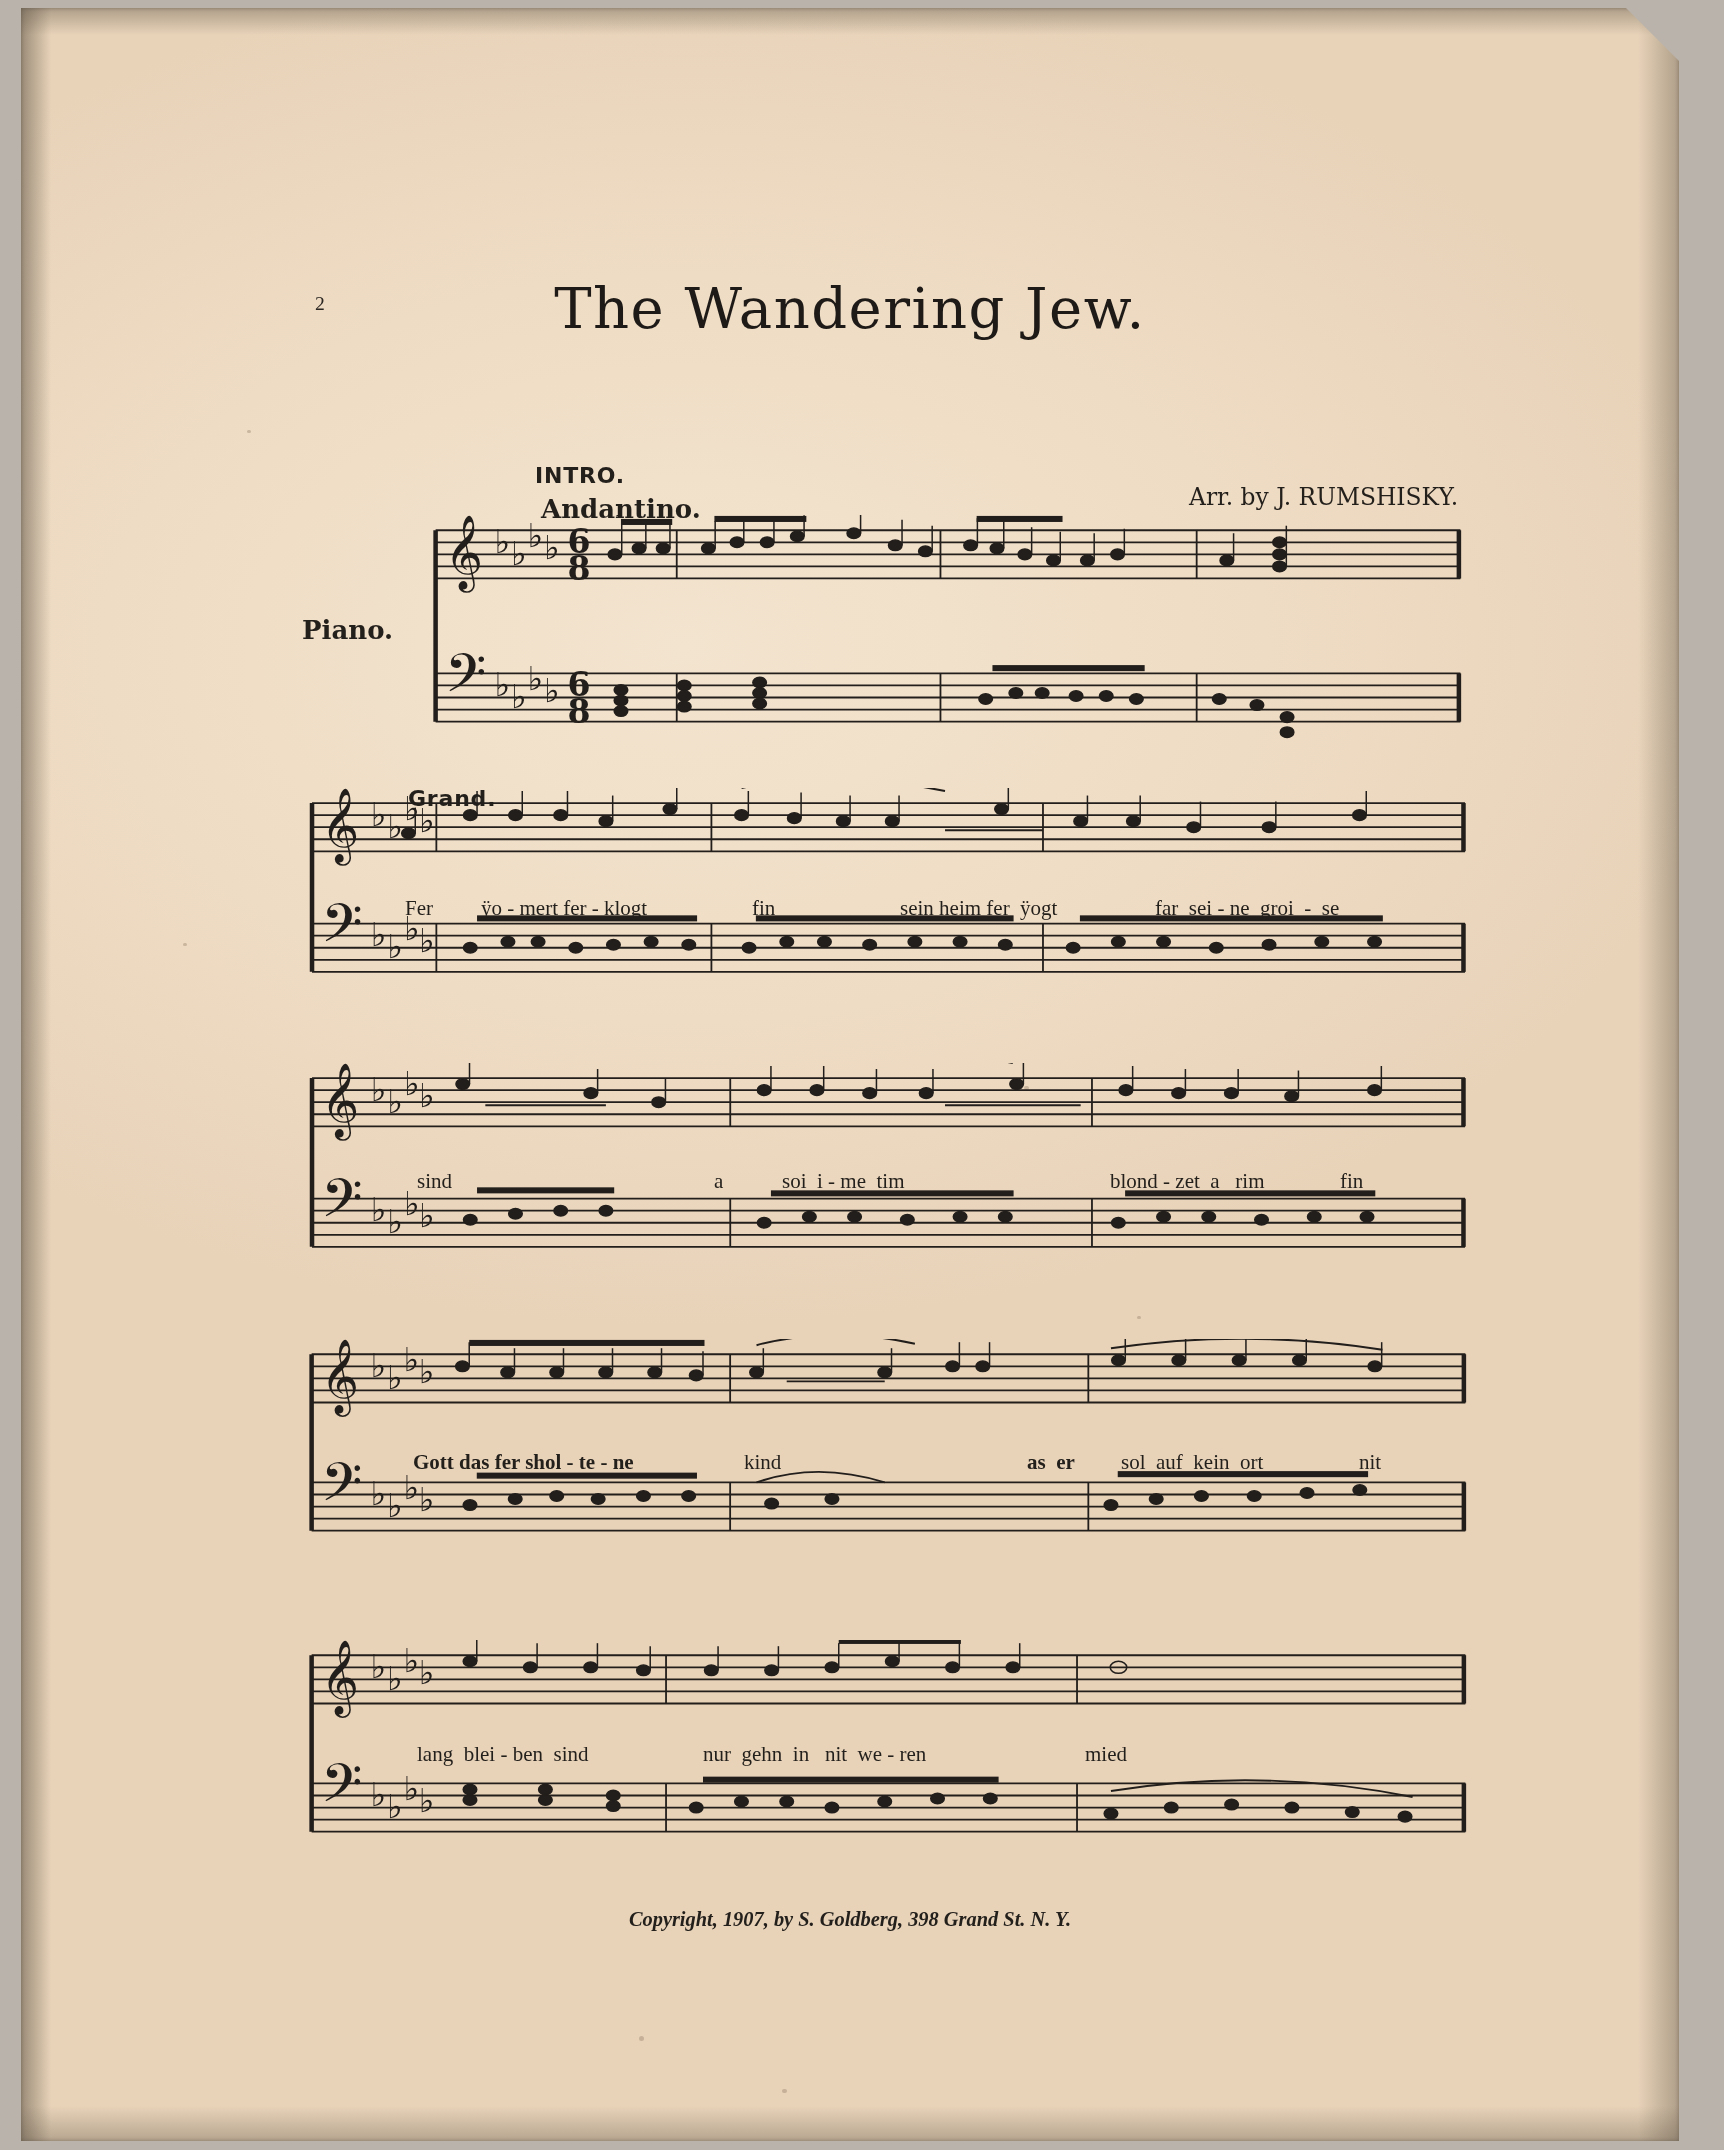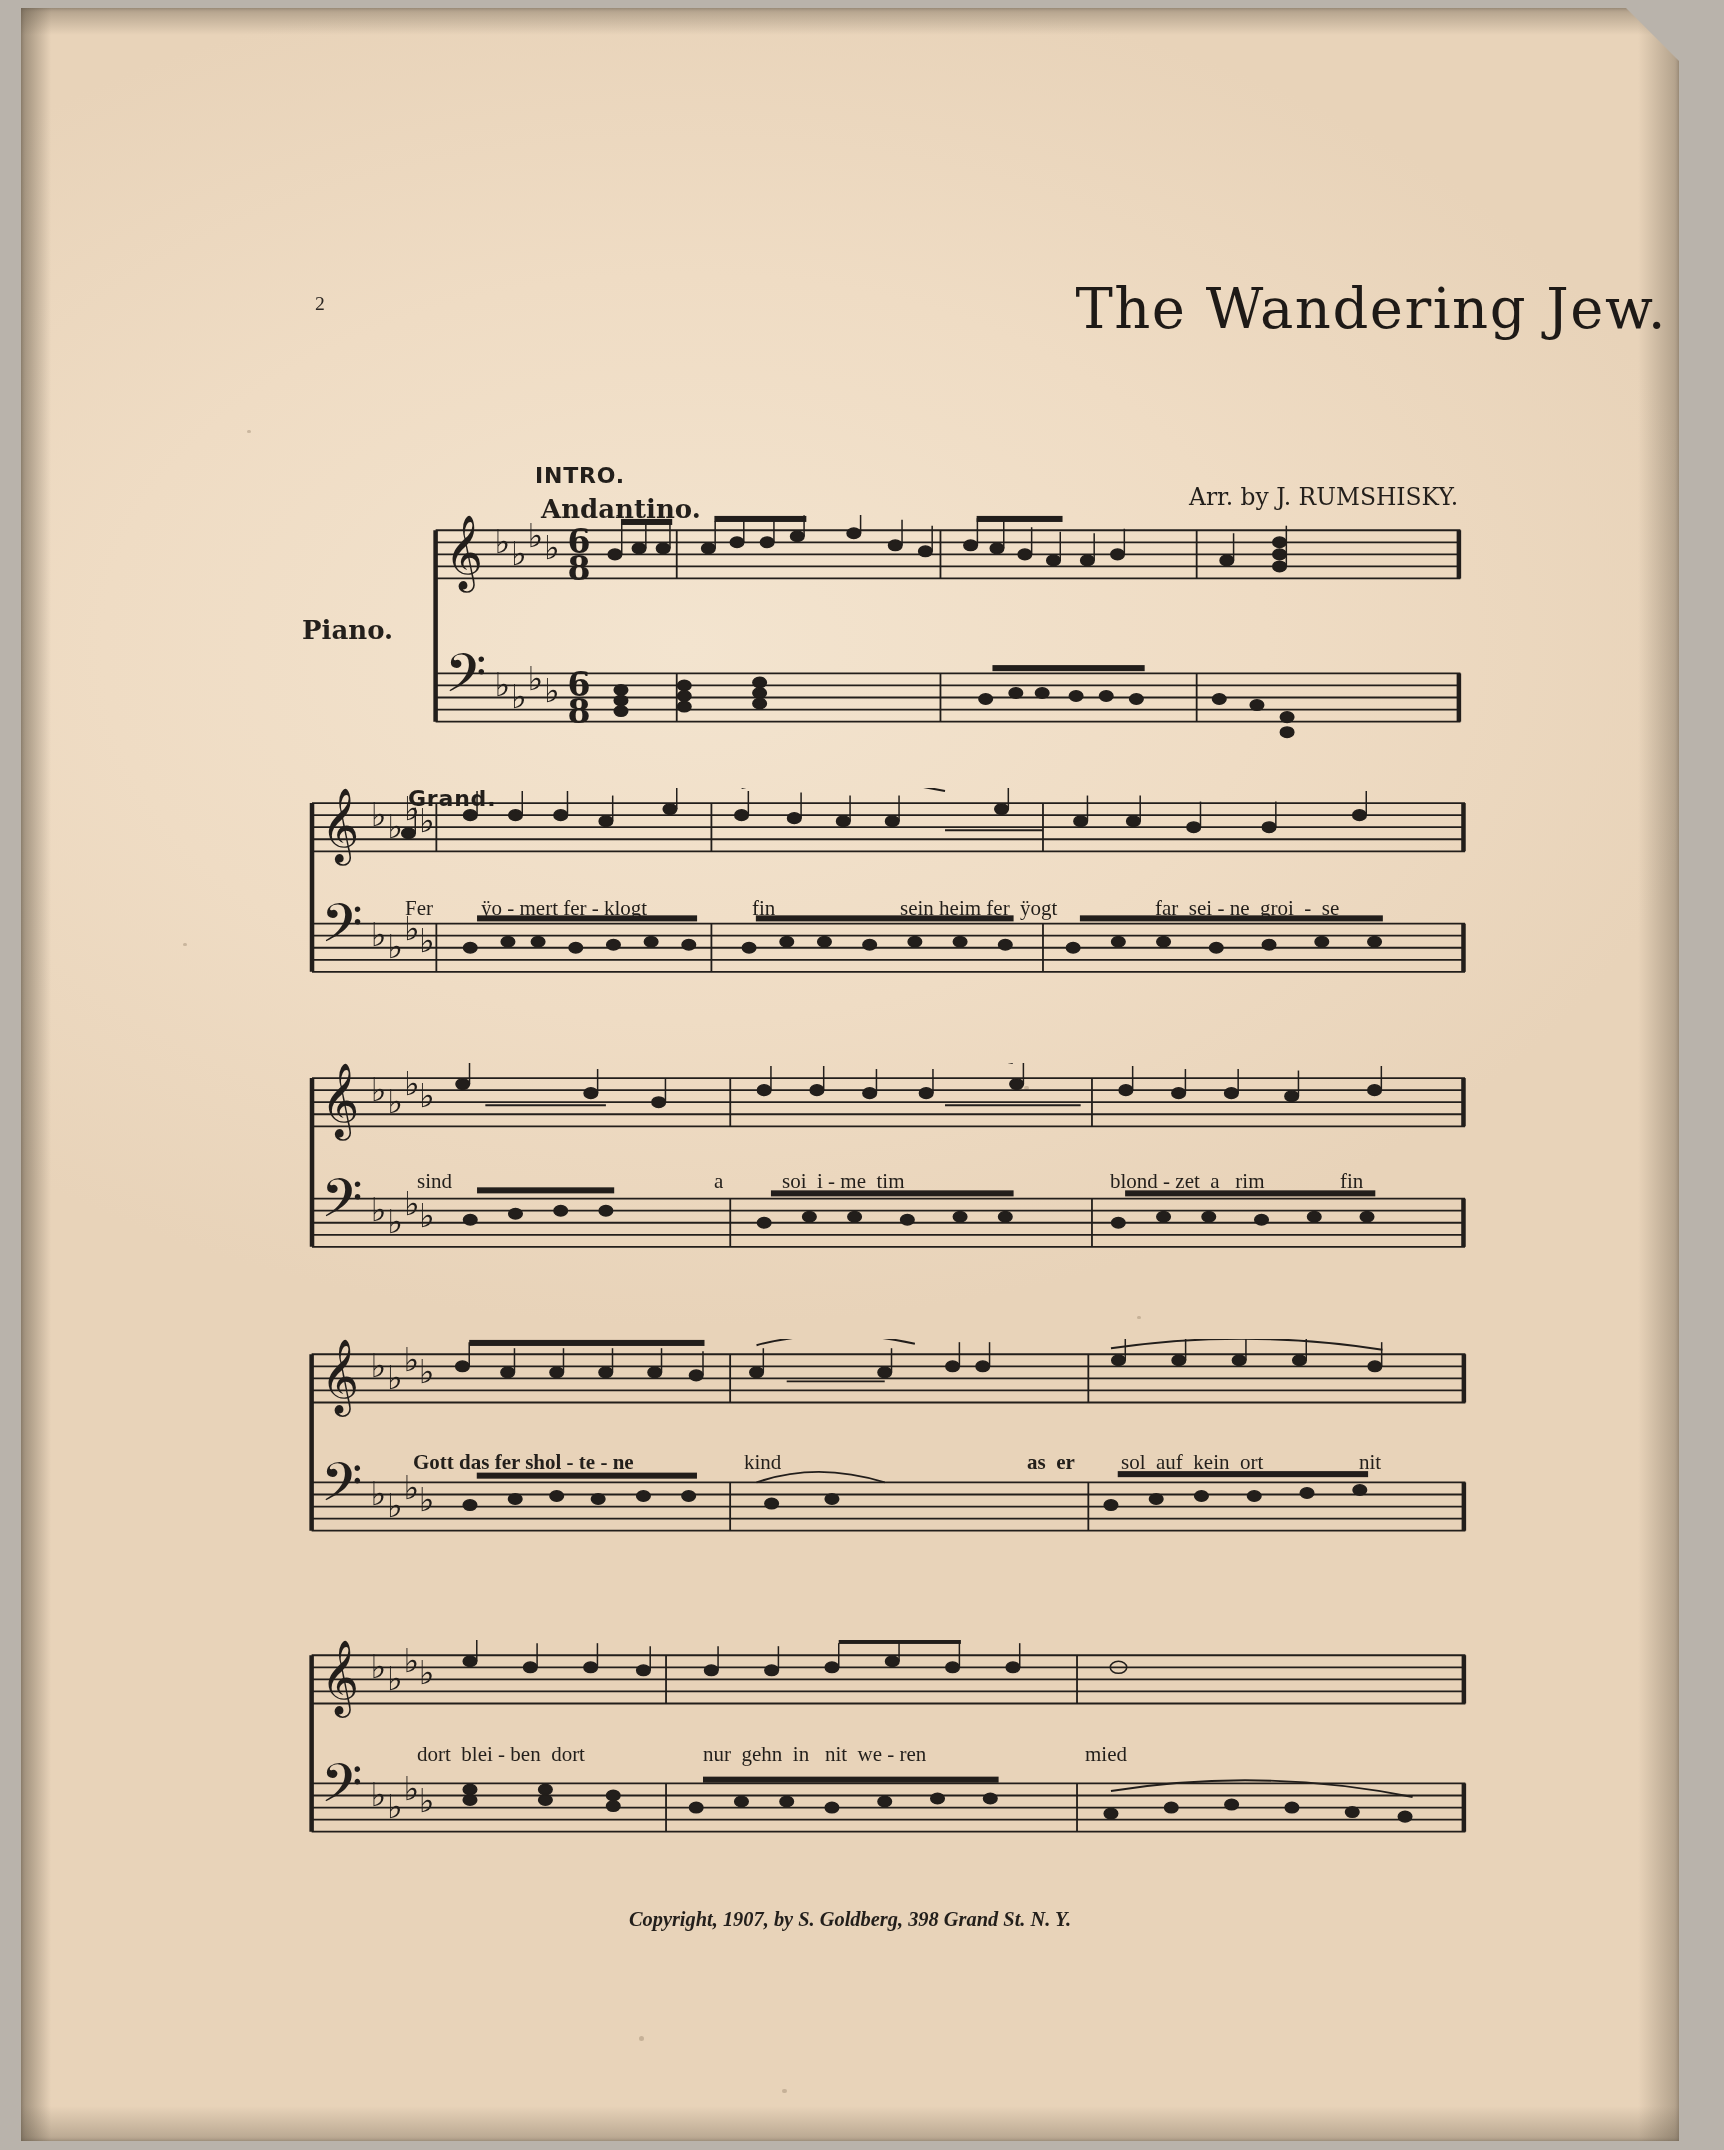--- a/index.html
+++ b/index.html
@@ -61,23 +61,23 @@
   .page-number {
     position: absolute;
     left: 294px;
     top: 285px;
     font-size: 19.6px;
     color: #2b2622;
     font-family: "Liberation Serif", serif;
   }
   .title {
     position: absolute;
-    left: 0; right: 12px;
+    left: 0; right: 0;
     top: 268px;
-    text-align: right;
+    text-align: center;
     font-size: 56px;
     letter-spacing: 1.5px;
     color: #1e1a17;
     font-family: "DejaVu Serif", serif;
     font-weight: normal;
   }
   .intro-label {
     position: absolute;
     left: 514px;
     top: 455px;
@@ -690,21 +690,21 @@
           <ellipse cx="1330" cy="222" rx="9" ry="7"></ellipse>
           <ellipse cx="1410" cy="228" rx="9" ry="7"></ellipse>
           <ellipse cx="1480" cy="234" rx="9" ry="7"></ellipse>
         </g>
         <g stroke="#221e1b" stroke-width="2.6" fill="none">
           <path d="M 1090 200 Q 1290 168 1490 208"></path>
         </g>
       </svg>
     </div>
     <div class="lyric-row" style="left:339px;top:1734px;">
-      <span style="position:absolute;left:57px;">dort  blei - ben  dort</span>
+      <span style="position:absolute;left:57px;">lang  blei - ben  sind</span>
       <span style="position:absolute;left:343px;">nur  gehn  in   nit  we - ren</span>
       <span style="position:absolute;left:725px;">mied</span>
     </div>
 
     <div class="copyright">Copyright, 1907, by S. Goldberg, 398 Grand St. N. Y.</div>
 
     <div class="corner-tear"></div>
   </div>
 </div>
 

